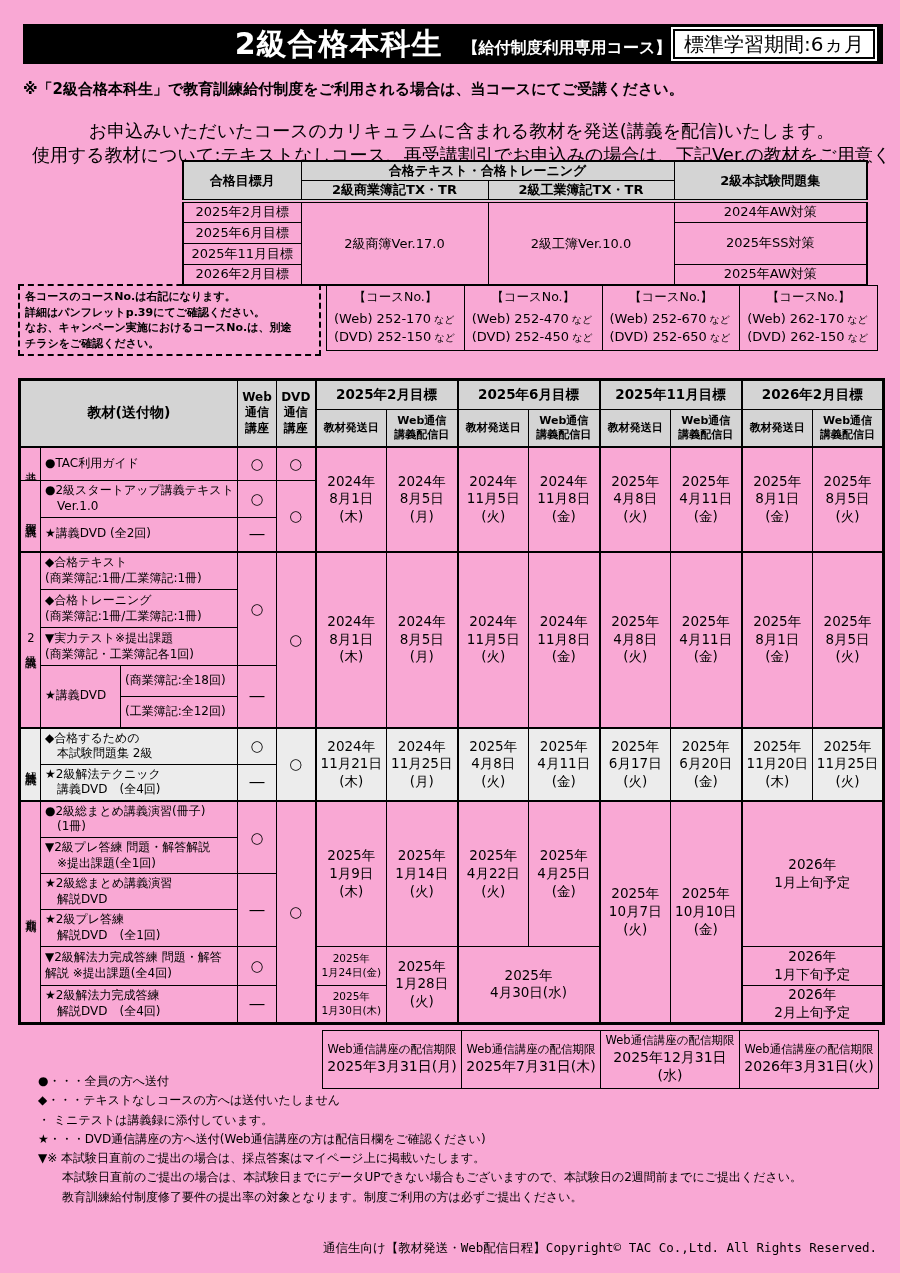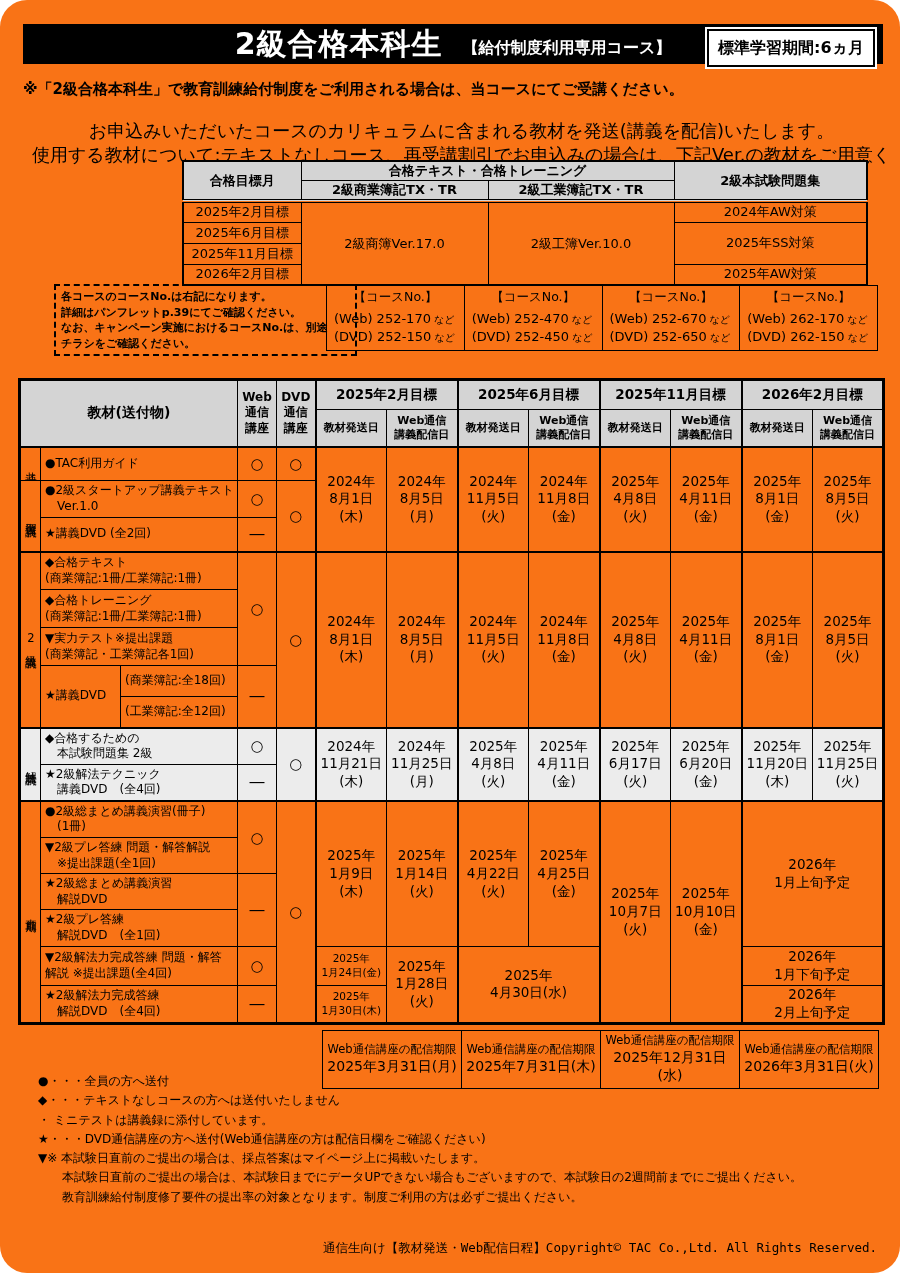--- a/index.html
+++ b/index.html
@@ -1,42 +1,42 @@
 <!DOCTYPE html>
 <html><head>
 <meta charset="utf-8">
 <style>
   * { box-sizing: border-box; margin: 0; padding: 0; }
   html,body { background:#fff; }
   body { font-family: "DejaVu Sans", "Liberation Sans", sans-serif; color:#000; }
-  .page { position:relative; width:900px; height:1273px; background:#f97316; overflow:hidden;border-radius:27px; }
+  .page { position:relative; width:900px; height:1273px; background:#f9a8d4; overflow:hidden; }
 
   
   .titlebar { position:absolute; left:23px; top:24px; width:860px; height:40px; background:#000; color:#fff;
               display:flex; align-items:center; justify-content:center; }
   .title-main { font-size:30px; font-weight:bold; letter-spacing:1px; line-height:1; }
   .title-sub { font-size:16px; font-weight:bold; margin-left:20px; padding-top:8px; line-height:1; }
-  .badge { position:absolute; right:8px; top:5px; height:38px; background:#fff; color:#000;
+  .badge { position:absolute; right:8px; top:5px; height:30px; background:#fff; color:#000;
            border:2px solid #000; box-shadow:0 0 0 2px #fff; display:flex; align-items:center;
-           padding:0 9px; font-size:16px; font-weight:bold; }
+           padding:0 9px; font-size:20px; font-weight:normal; }
 
   .note1 { position:absolute; left:23px; top:80px; font-size:15px; font-weight:bold; }
   .note2 { position:absolute; left:23px; top:119px; font-size:18px; font-weight:normal; line-height:24px;text-align:center; }
 
   
   .vtable { position:absolute; left:182px; top:160px; border-collapse:collapse; table-layout:fixed; border:2px solid #000; }
   .vtable th, .vtable td { border:1px solid #000; font-size:13px; text-align:center; padding:0 2px; vertical-align:middle; }
   .vtable thead th { background:#d4d4d4; font-weight:bold; }
   .vtable thead { border-bottom:4px double #000; }
   .vtable tr { height:21px; }
   .vtable thead tr { height:18px; }
 
   
   .cnote { position:absolute; left:18px; top:284px; width:303px; border:2.5px dashed #000; padding:3px 5px;
-           font-size:11px; font-weight:bold; line-height:1.42; white-space:pre-line;margin-left:36px; }
+           font-size:11px; font-weight:bold; line-height:1.42; white-space:pre-line; }
   .ctable { position:absolute; left:326px; top:285px; width:552px; border-collapse:collapse; table-layout:fixed; }
   .ctable td { border:1.5px solid #000; vertical-align:top; padding:3px 0 4px 7px; height:58px; }
   .cno-head { text-align:center; font-size:12.5px; margin-bottom:4px; padding-right:7px; }
   .cno-line { font-size:13px; line-height:1.4; white-space:nowrap; }
   .cno-line small { font-size:10px; }
 
   
   .sched { position:absolute; left:18px; top:378px; border-collapse:collapse; table-layout:fixed; border:3px solid #000; }
   .sched th, .sched td { border:1px solid #000; vertical-align:middle; overflow:hidden; }
   .sched thead th { background:#d4d4d4; font-weight:bold; text-align:center; }

